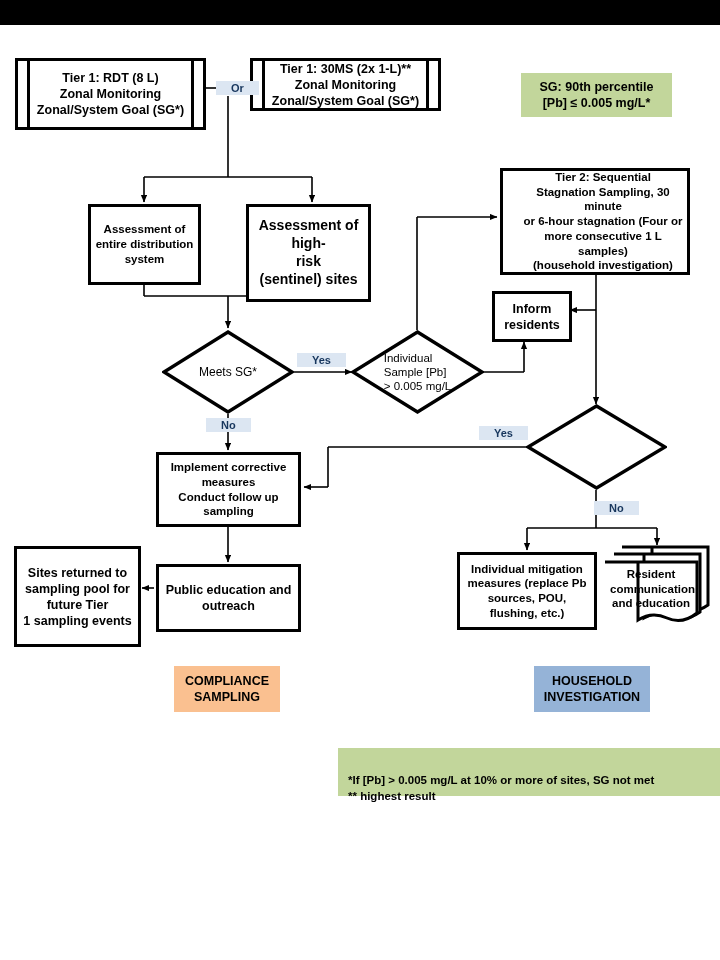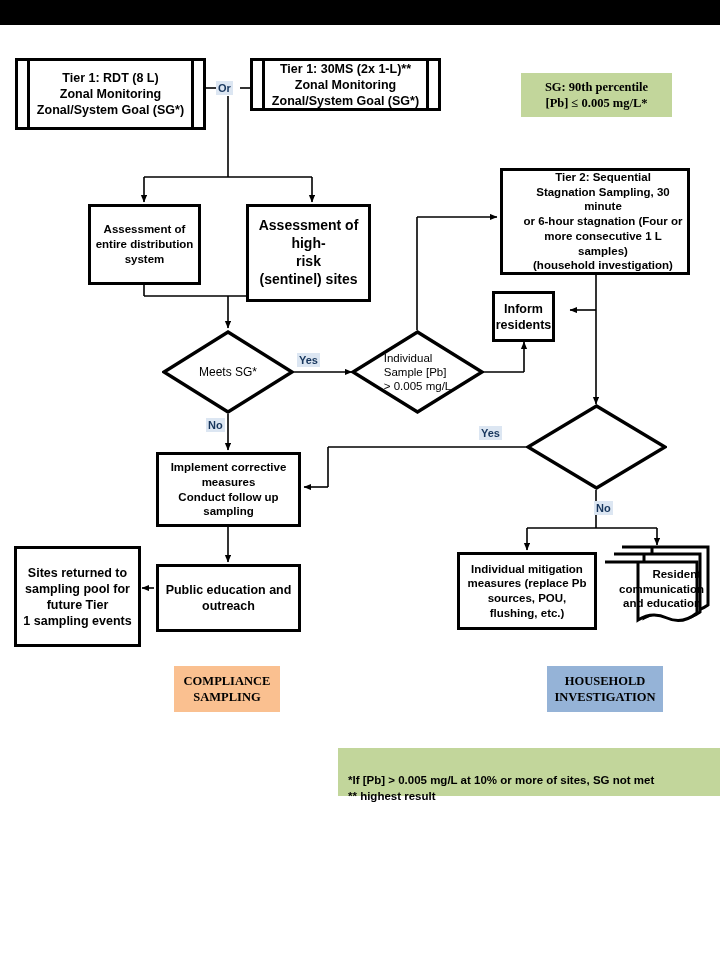--- a/index.html
+++ b/index.html
@@ -23,25 +23,25 @@
   .diamond svg{position:absolute;left:0;top:0;}
   .diamond .txt{position:relative;z-index:2;font-weight:bold;
                 line-height:1.24;white-space:pre-line;}
   .diamond.thin .txt{font-weight:normal;}
 
   .docstack{position:absolute;}
   .docstack .txt{position:absolute;z-index:5;left:16px;top:24px;width:106px;
                  text-align:center;font-weight:bold;line-height:1.28;white-space:pre-line;}
 
   .tag{position:absolute;background:#dce6f2;color:#17365d;font-weight:bold;
-       font-size:11px;padding:1px 2px;line-height:1.1;text-align:right;}
+       font-size:11px;padding:1px 15px;line-height:1.1;text-align:right;}
 
   .cbox{position:absolute;box-sizing:border-box;display:flex;align-items:center;
         justify-content:center;text-align:center;font-weight:bold;line-height:1.3;
-        white-space:pre-line;font-family:Liberation Serif, serif;}
+        white-space:pre-line;}
   .green{background:#c2d69b;}
   .orange{background:#fac090;}
   .blue{background:#95b3d7;}
   .noteL{position:absolute;box-sizing:border-box;background:#c2d69b;
          font-weight:bold;line-height:1.45;padding:7px 10px;white-space:pre-line;text-align:left;margin-left:28px;}
 
   #lines{position:absolute;left:0;top:0;width:720px;height:960px;}
 </style>
 </head>
 <body>
@@ -131,21 +131,21 @@
 </div>
 
 <div class="node" style="left:500px;top:168px;width:190px;height:107px;font-size:11.5px;padding-left:16px;">
   <div class="txt">Tier 2: Sequential
 Stagnation Sampling, 30 minute
 or 6-hour stagnation (Four or
 more consecutive 1 L samples)
 (household investigation)</div>
 </div>
 
-<div class="node" style="left:492px;top:291px;width:63px;height:51px;font-size:12.5px;">
+<div class="node" style="left:492px;top:291px;width:80px;height:51px;font-size:12.5px;">
   <div class="txt">Inform
 residents</div>
 </div>
 
 <div class="diamond thin" style="left:162px;top:330px;width:132px;height:84px;font-size:12px;">
   <svg width="132" height="84" viewBox="0 0 132 84" xmlns="http://www.w3.org/2000/svg">
     <polygon points="66,2 130,42 66,82 2,42" fill="#fff" stroke="#000" stroke-width="3.4"></polygon>
   </svg>
   <div class="txt">Meets SG*</div>
 </div>
@@ -196,31 +196,31 @@
 sources, POU,
 flushing, etc.)</div>
 </div>
 
 <div class="docstack" style="left:600px;top:543px;width:110px;height:90px;">
   <svg width="112" height="92" viewBox="0 0 112 92" xmlns="http://www.w3.org/2000/svg">
     <path d="M22,4 H108 V62 Q94,72 80,66 Q66,60 52,68 V4 Z" fill="#fff" stroke="#000" stroke-width="3"></path>
     <path d="M14,11 H100 V69 Q86,79 72,73 Q58,67 44,75 V11 Z" fill="#fff" stroke="#000" stroke-width="3"></path>
     <path d="M5,19 H97 V70 Q82,82 67,75 Q52,68 38,77 V19 Z" fill="#fff" stroke="#000" stroke-width="3"></path>
   </svg>
-  <div class="txt" style="left:19px;top:24px;width:82px;font-size:11.5px;text-align:right;">Resident
+  <div class="txt" style="left:10px;top:24px;width:82px;font-size:11.5px;">Resident
 communication
 and education</div>
 </div>
 
 <div class="cbox orange" style="left:174px;top:666px;width:106px;height:46px;font-size:12.5px;">
   <span>COMPLIANCE
 SAMPLING</span>
 </div>
 
-<div class="cbox blue" style="left:534px;top:666px;width:116px;height:46px;font-size:12.5px;margin-left:13px;">
+<div class="cbox blue" style="left:534px;top:666px;width:116px;height:46px;font-size:12.5px;">
   <span>HOUSEHOLD
 INVESTIGATION</span>
 </div>
 
 <div class="noteL" style="left:310px;top:748px;width:390px;height:48px;font-size:11.5px;">
   <span>*If [Pb] &gt; 0.005 mg/L at 10% or more of sites, SG not met
 ** highest result</span>
 </div>
 
 </body></html>

